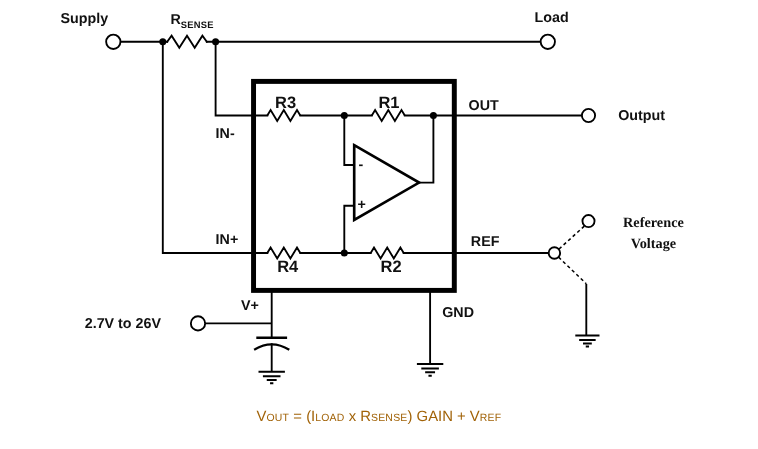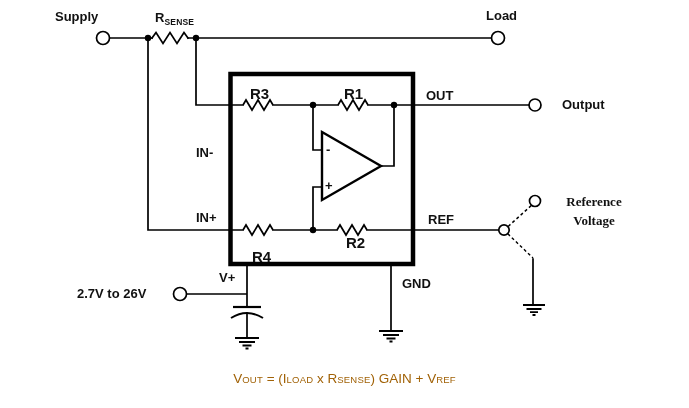--- a/index.html
+++ b/index.html
@@ -102,30 +102,30 @@
 
   <div class="lbl" style="left:562px; top:97px;">Output</div>
 
   <div class="lbl refblock" style="left:548px; top:192px;">
     <div>Reference</div>
     <div>Voltage</div>
   </div>
 
   <div class="lbl" style="left:77px; top:286px;">2.7V to 26V</div>
 
-  <div class="lbl" style="left:196px; top:113px;margin-top:32px;">IN-</div>
+  <div class="lbl" style="left:196px; top:113px;">IN-</div>
   <div class="lbl" style="left:196px; top:210px;text-align:center;">IN+</div>
   <div class="lbl" style="left:426px; top:88px;">OUT</div>
   <div class="lbl" style="left:428px; top:212px;">REF</div>
   <div class="lbl" style="left:219px; top:270px;">V+</div>
   <div class="lbl" style="left:402px; top:276px;">GND</div>
 
   <div class="lbl reslbl" style="left:250px; top:86px;">R3</div>
   <div class="lbl reslbl" style="left:344px; top:86px;">R1</div>
-  <div class="lbl reslbl" style="left:252px; top:249px;">R4</div>
+  <div class="lbl reslbl" style="left:252px; top:235px;">R4</div>
   <div class="lbl reslbl" style="left:346px; top:235px;text-align:right;">R2</div>
 
   <div class="lbl opsign" style="left:326px; top:143px;">-</div>
   <div class="lbl opsign" style="left:325px; top:179px;">+</div>
 
   <div class="formula"><span>V</span><span class="fsub">OUT</span><span> = (</span><span>I</span><span class="fsub">LOAD</span><span> x </span><span>R</span><span class="fsub">SENSE</span><span>) GAIN + </span><span>V</span><span class="fsub">REF</span></div>
 
 </div>
 
 </body></html>

